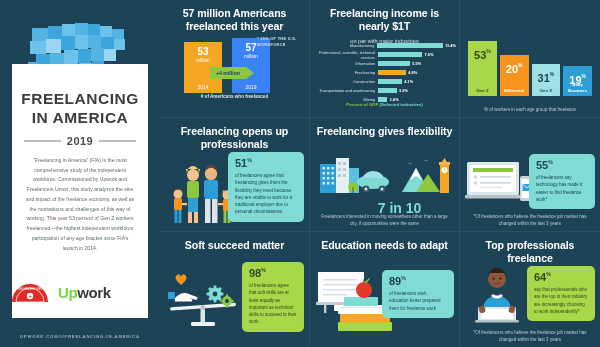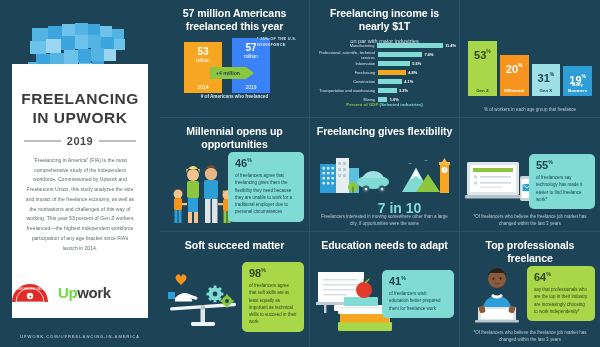--- a/index.html
+++ b/index.html
@@ -171,21 +171,21 @@
           <rect x="66" y="43" width="12" height="9" fill="#3da5dd"></rect>
           <rect x="2" y="44" width="9" height="8" fill="#53b4e4"></rect>
           <rect x="14" y="52" width="6" height="4" fill="#3da5dd"></rect>
         </g>
       </svg>
     </div>
 
     <div class="title-card">
       <div class="fia-title">
         <div>FREELANCING</div>
-        <div>IN UPWORK</div>
+        <div>IN AMERICA</div>
       </div>
       <div class="year-row">
         <span class="year-rule"></span>
         <span class="year-txt">2019</span>
         <span class="year-rule"></span>
       </div>
       <div class="fia-body">“Freelancing in America” (FIA) is the most comprehensive study of the independent workforce. Commissioned by Upwork and Freelancers Union, this study analyzes the size and impact of the freelance economy, as well as the motivations and challenges of this way of working. This year 53 percent of Gen Z workers freelanced—the highest independent workforce participation of any age bracket since FIA’s launch in 2014.</div>
 
       <div class="logo-row">
         <div class="fu-seal">
@@ -305,21 +305,21 @@
             <b>19</b><sup>%</sup>
           </div>
           <div class="gen-lbl">Baby Boomers</div>
         </div>
       </div>
 
       <div class="foot-note">% of workers in each age group that freelance</div>
     </div>
 
     <div class="cell b-r b-b">
-      <div class="cell-title">Millennial opens up opportunities</div>
+      <div class="cell-title">Freelancing opens up professionals</div>
 
       <div style="position:absolute;left:8px;bottom:6px;">
         <svg viewBox="0 0 72 62" width="72" height="62">
           <circle cx="25" cy="12" r="6" fill="#f4c28d"></circle>
           <path d="M19,10 a6,7 0 0,1 12,0 l1,-4 -14,0 z" fill="#f5d76e"></path>
           <rect x="19" y="18" width="12" height="17" rx="2" fill="#8dc63f"></rect>
           <rect x="20" y="35" width="10" height="14" fill="#2e9fd6"></rect>
           <rect x="20" y="49" width="4" height="11" fill="#f4c28d"></rect>
           <rect x="26" y="49" width="4" height="11" fill="#f4c28d"></rect>
           <circle cx="43" cy="11" r="6.2" fill="#e8b583"></circle>
@@ -337,21 +337,21 @@
           <rect x="55" y="36" width="8" height="12" rx="1.5" fill="#f7941e"></rect>
           <rect x="55.5" y="48" width="3" height="12" fill="#8dc63f"></rect>
           <rect x="59.5" y="48" width="3" height="12" fill="#8dc63f"></rect>
           <rect x="14" y="40" width="5" height="2.2" fill="#f4c28d"></rect>
           <rect x="50" y="40" width="5" height="2.2" fill="#f4c28d"></rect>
         </svg>
       </div>
 
       <div class="callout c-teal" style="right:5px; top:34px; width:76px;">
         <div class="big">
-          <span>46</span><sup>%</sup>
+          <span>51</span><sup>%</sup>
         </div>
         <div class="txt">of freelancers agree that freelancing gives them the flexibility they need because they are unable to work for a traditional employer due to personal circumstances</div>
       </div>
     </div>
 
     <div class="cell b-r b-b">
       <div class="cell-title">Freelancing gives flexibility</div>
 
       <div style="position:absolute;left:6px;top:38px;">
         <svg viewBox="0 0 138 40" width="138" height="40">
@@ -502,21 +502,21 @@
           <rect x="28" y="27" width="34" height="9" rx="1.2" fill="#7fdbd4"></rect>
           <rect x="24" y="37" width="50" height="1.5" fill="#e6ecef"></rect>
           <circle cx="48" cy="20" r="8" fill="#e23b2e"></circle>
           <path d="M48,12.5 q4,-3 6,-5 q-1,4 -5,6 z" fill="#8dc63f"></path>
           <rect x="47.4" y="9" width="1.3" height="4" fill="#6b4a2f"></rect>
         </svg>
       </div>
 
       <div class="callout c-teal" style="right:5px; top:38px; width:72px;">
         <div class="big">
-          <span>41</span><sup>%</sup>
+          <span>89</span><sup>%</sup>
         </div>
         <div class="txt">of freelancers wish education better prepared them for freelance work</div>
       </div>
     </div>
 
     <div class="cell">
       <div class="cell-title">Top professionals freelance</div>
 
       <div style="position:absolute;left:10px;top:34px;">
         <svg viewBox="0 0 54 56" width="54" height="56">

